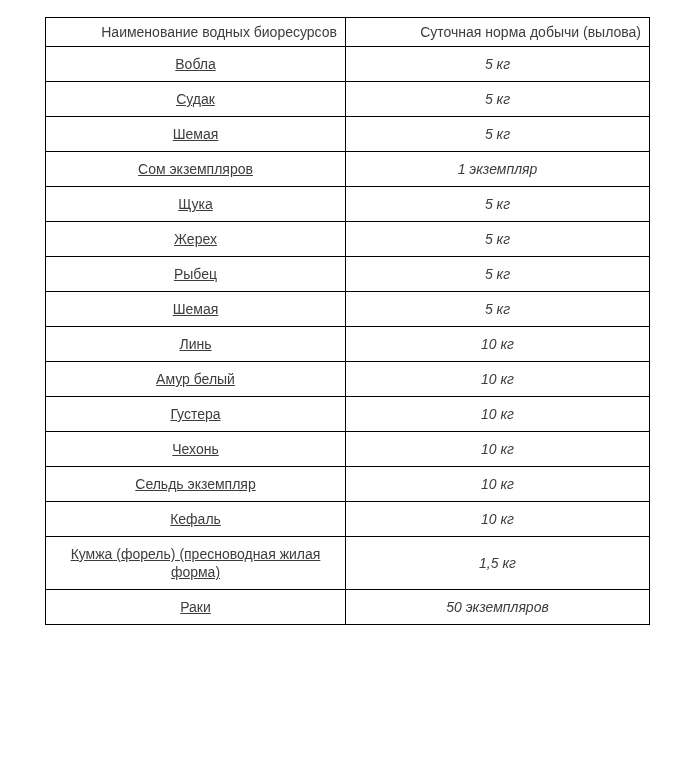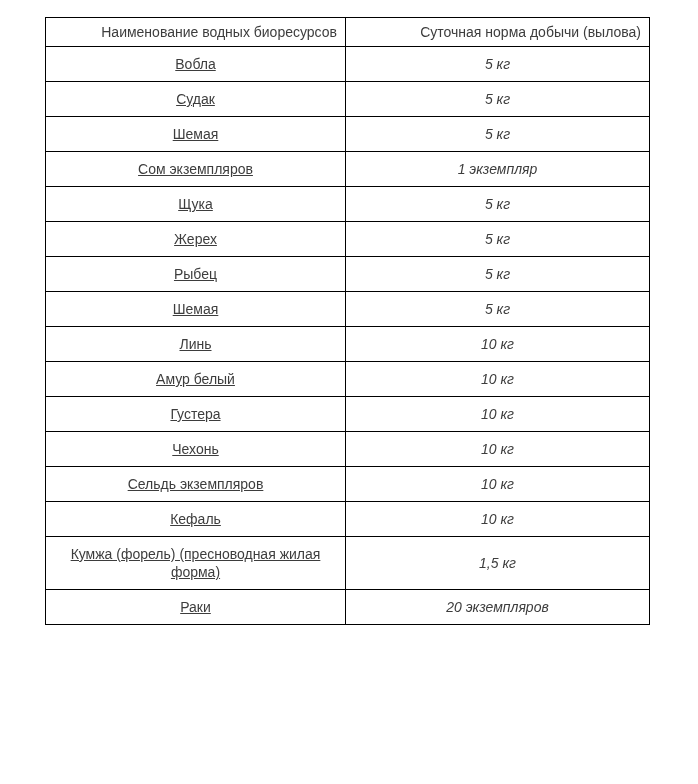--- a/index.html
+++ b/index.html
@@ -106,30 +106,30 @@
       </tr>
       <tr>
         <td class="species">Густера</td>
         <td class="norm">10 кг</td>
       </tr>
       <tr>
         <td class="species">Чехонь</td>
         <td class="norm">10 кг</td>
       </tr>
       <tr>
-        <td class="species">Сельдь экземпляров</td>
+        <td class="species">Сельдь экземпляр</td>
         <td class="norm">10 кг</td>
       </tr>
       <tr>
         <td class="species">Кефаль</td>
         <td class="norm">10 кг</td>
       </tr>
       <tr>
         <td class="species">Кумжа (форель) (пресноводная жилая форма)</td>
         <td class="norm">1,5 кг</td>
       </tr>
       <tr>
         <td class="species">Раки</td>
-        <td class="norm">20 экземпляров</td>
+        <td class="norm">50 экземпляров</td>
       </tr>
     </tbody>
   </table>
 </div>
 
 </body></html>

